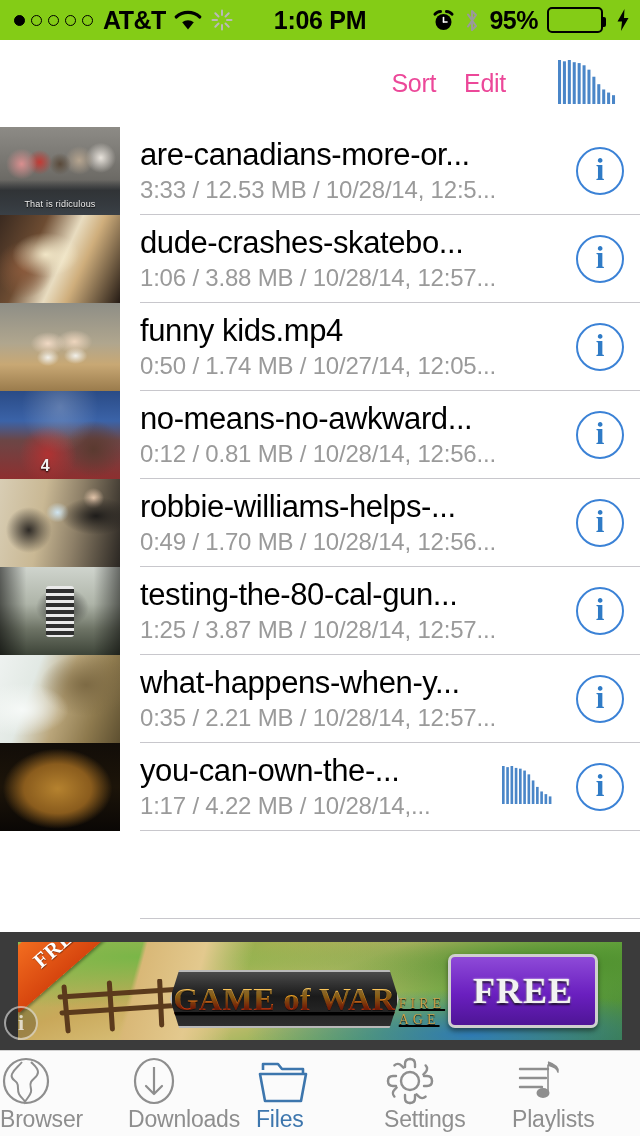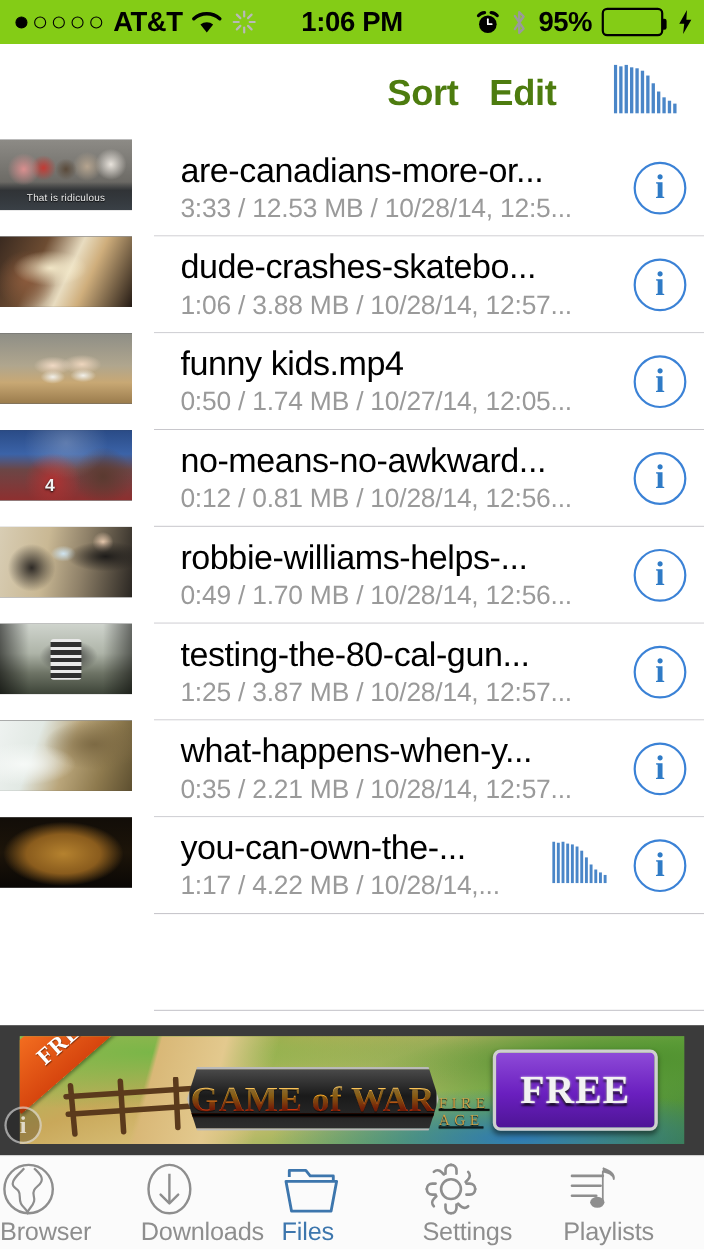--- a/index.html
+++ b/index.html
@@ -49,50 +49,50 @@
   .bolt{ width:14px; height:24px; margin-left:4px; }
 
   
   #nav-bar{
     height:87px; width:640px;
     display:flex; align-items:center; justify-content:flex-end;
     padding-right:22px; gap:0;
     background:#fff;
   }
   .nav-btn{
-    font-size:33px; color:#4d7c0f; background:none; border:none;
+    font-size:25px; color:#ec4899; background:none; border:none;
     font-family:"Liberation Sans", sans-serif;
-    letter-spacing:-.3px; cursor:pointer; padding:0 14px;font-weight:bold;
+    letter-spacing:-.3px; cursor:pointer; padding:0 14px;
   }
   .nav-wave{ margin-left:38px; display:block; }
 
   
   #file-list{
     width:640px;
     position:relative;
   }
   .row{
     height:88px; width:640px;
     display:flex; align-items:stretch;
     position:relative;
     background:#fff;
   }
   .thumb{
-    width:120px; min-width:120px; height:64px;
+    width:120px; min-width:120px; height:88px;
     background:#2b2b2b; overflow:hidden; position:relative;
   }
   .thumb .tp{ position:absolute; inset:0; }
   .row-body{
     flex:1; display:flex; align-items:center;
     margin-left:20px; padding-right:16px;
     border-bottom:1px solid #c8c7cc;
     min-width:0;
   }
   .row:last-child .row-body{ border-bottom:1px solid #c8c7cc; }
-  .texts{ flex:1; min-width:0;margin-left:24px; }
+  .texts{ flex:1; min-width:0; }
   .fname{
     font-size:31px; color:#000; letter-spacing:-.4px;
     white-space:nowrap; overflow:hidden; line-height:1.12;
   }
   .fmeta{
     font-size:24px; color:#9a9a9a; letter-spacing:-.2px; margin-top:4px;
     white-space:nowrap; overflow:hidden; line-height:1.1;
   }
   .row-wave{ margin-right:22px; flex:0 0 auto; }
   .info-btn{

